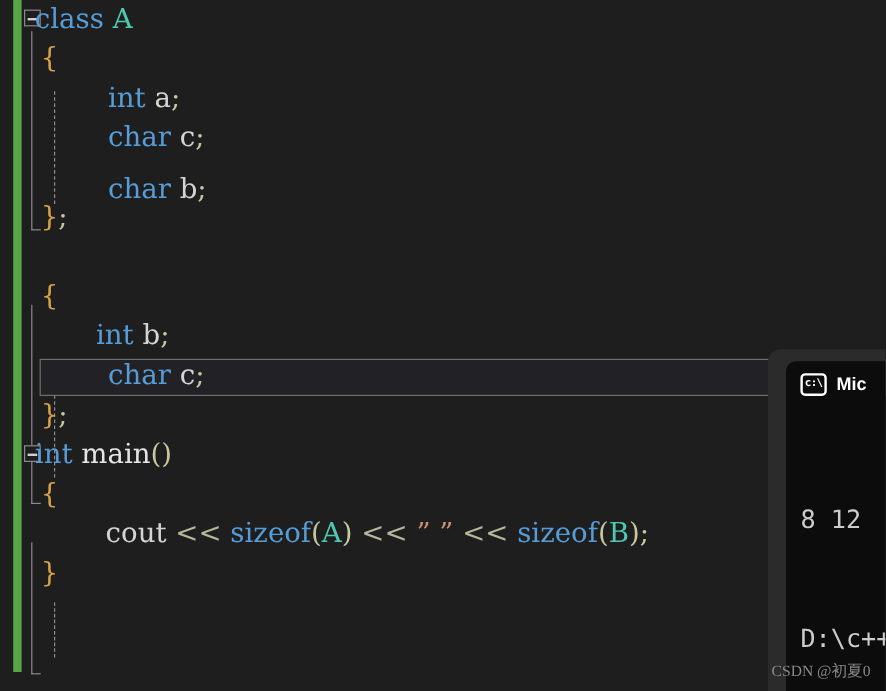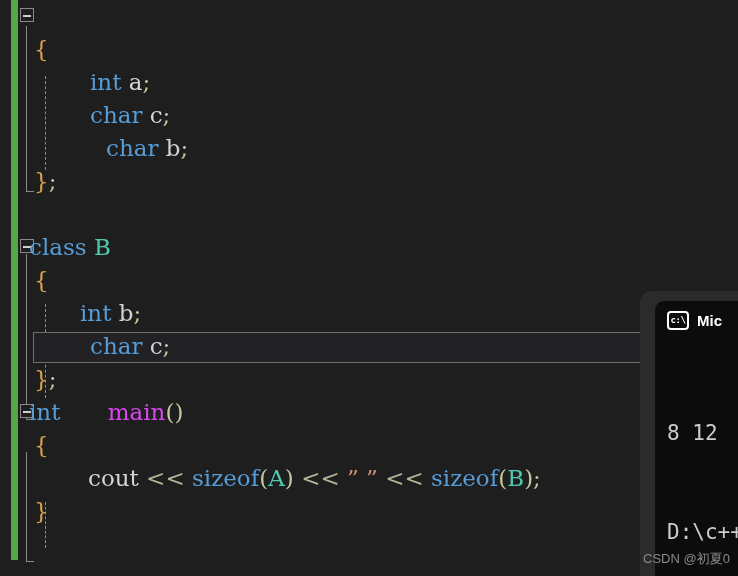--- a/index.html
+++ b/index.html
@@ -97,21 +97,21 @@
   .indentguide {
     position:absolute;
     left:45px;
     width:0;
     border-left:1px dashed #8d8d8d;
   }
 
   
   .kw   { color:#569cd6; }
   .type { color:#4ec9b0; }
-  .fn   { color:#d946ef;margin-left:40px; }
+  .fn   { color:#e5e5e5; }
   .id   { color:#d4d4d4; }
   .punc { color:#c8c8a0; }
   .op   { color:#b6b69a; }
   .str  { color:#ce9178; }
   .brace{ color:#d8a24a; }
 
   
   .consoleshadow {
     position:absolute;
     left:640px; top:291px;
@@ -164,21 +164,21 @@
     font-size:21px;
     line-height:33px;
     white-space:pre;
   }
 
   
   .watermark {
     position:absolute;
     left:643px; top:550px;
     color:#8a8a8a;
-    font-family:Liberation Sans, sans-serif;
+    font-family:Liberation Serif, serif;
     font-size:13px;
     white-space:nowrap;
     z-index:20;
   }
 </style>
 </head>
 <body>
 
 <div id="root">
 
@@ -191,50 +191,47 @@
     <div class="foldline" style="top:452px; height:110px;"></div>
 
     <div class="indentguide" style="top:76px;  height:94px;"></div>
     <div class="indentguide" style="top:304px; height:94px;"></div>
     <div class="indentguide" style="top:502px; height:46px;"></div>
 
     <div class="code">
 
       <div class="line">
         <span class="foldbox"></span>
+        <span class="ln-text"><span class="kw">class</span> <span class="type">A</span></span>
       </div>
 
       <div class="line">
         <span class="ln-text" style="left:34px;"><span class="brace">{</span></span>
       </div>
 
       <div class="line">
         <span class="ln-text" style="left:90px;"><span class="kw">int</span> <span class="id">a</span><span class="punc">;</span></span>
       </div>
 
       <div class="line">
         <span class="ln-text" style="left:90px;"><span class="kw">char</span> <span class="id">c</span><span class="punc">;</span></span>
       </div>
 
       <div class="line">
-        <span class="ln-text" style="left:106px;"><span class="kw">char</span> <span class="id">b</span><span class="punc">;</span></span>
+        <span class="ln-text" style="left:90px;margin-top:10px;"><span class="kw">char</span> <span class="id">b</span><span class="punc">;</span></span>
       </div>
 
       <div class="line">
         <span class="ln-text" style="left:34px;"><span class="brace">}</span><span class="punc">;</span></span>
       </div>
 
       <div class="line">
         <span class="ln-text"></span>
       </div>
 
-      <div class="line">
-        <span class="foldbox"></span>
-        <span class="ln-text"><span class="kw">class</span> <span class="type">B</span></span>
-      </div>
 
       <div class="line">
         <span class="ln-text" style="left:34px;"><span class="brace">{</span></span>
       </div>
 
 
       <div class="line">
         <span class="ln-text" style="left:80px;"><span class="kw">int</span> <span class="id">b</span><span class="punc">;</span></span>
       </div>
 

